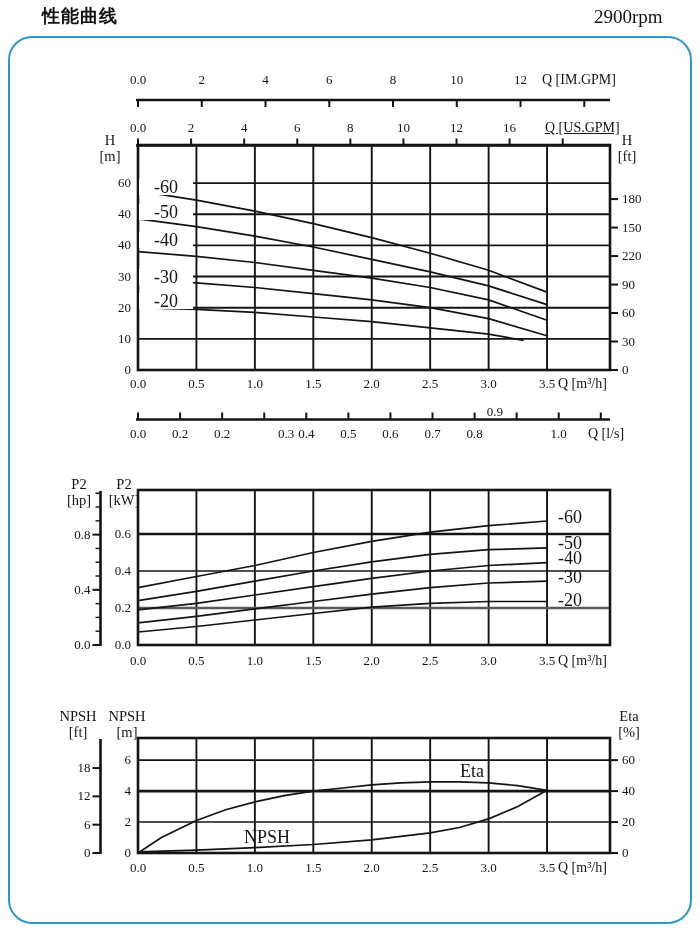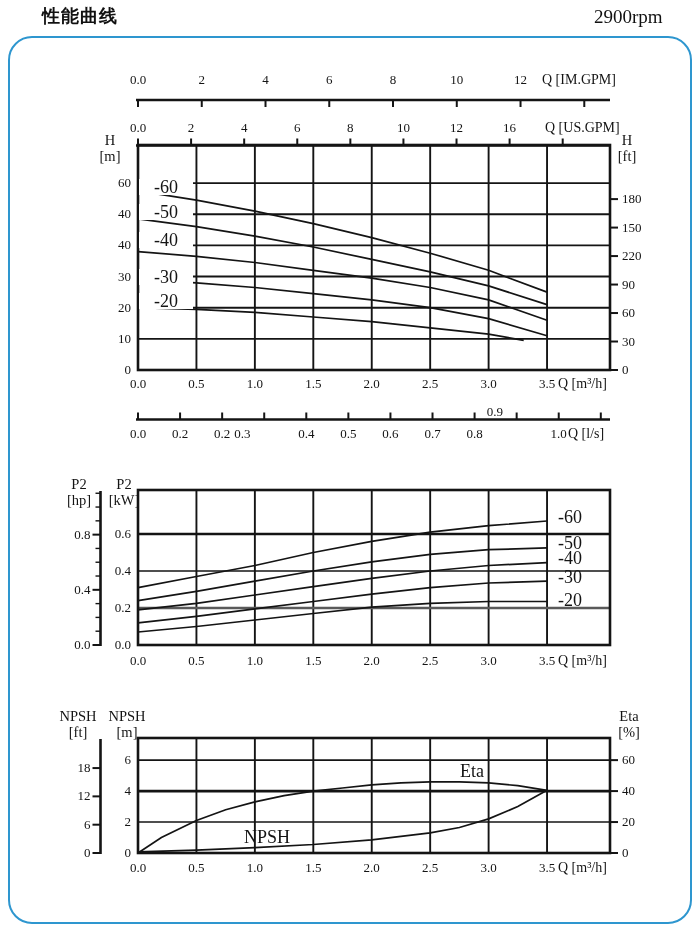--- a/index.html
+++ b/index.html
@@ -183,33 +183,33 @@
       <div class="tl" style="left: 490.53px; width: 60px; text-align: center; top: 72px;">12</div>
       <div class="tl unit" style="left: 542px; top: 72px;">Q [IM.GPM]</div>
       <div class="tl" style="left: 108px; width: 60px; text-align: center; top: 120px;">0.0</div>
       <div class="tl" style="left: 161.087px; width: 60px; text-align: center; top: 120px;">2</div>
       <div class="tl" style="left: 214.174px; width: 60px; text-align: center; top: 120px;">4</div>
       <div class="tl" style="left: 267.261px; width: 60px; text-align: center; top: 120px;">6</div>
       <div class="tl" style="left: 320.348px; width: 60px; text-align: center; top: 120px;">8</div>
       <div class="tl" style="left: 373.435px; width: 60px; text-align: center; top: 120px;">10</div>
       <div class="tl" style="left: 426.522px; width: 60px; text-align: center; top: 120px;">12</div>
       <div class="tl" style="left: 479.609px; width: 60px; text-align: center; top: 120px;">16</div>
-      <div class="tl unit" style="left: 545px; top: 120px;">Q [US.GPM]</div>
+      <div class="tl unit" style="left: 545px; top: 120px; text-decoration: underline;">Q [US.GPM]</div>
       <div class="tl" style="left: 108px; width: 60px; text-align: center; top: 426px;">0.0</div>
       <div class="tl" style="left: 150.073px; width: 60px; text-align: center; top: 426px;">0.2</div>
       <div class="tl" style="left: 192.146px; width: 60px; text-align: center; top: 426px;">0.2</div>
-      <div class="tl" style="left: 234.22px; width: 60px; text-align: left; top: 426px;">0.3</div>
+      <div class="tl" style="left: 234.22px; width: 60px; text-align: right; top: 426px;">0.3</div>
       <div class="tl" style="left: 276.293px; width: 60px; text-align: center; top: 426px;">0.4</div>
       <div class="tl" style="left: 318.366px; width: 60px; text-align: center; top: 426px;">0.5</div>
       <div class="tl" style="left: 360.439px; width: 60px; text-align: center; top: 426px;">0.6</div>
       <div class="tl" style="left: 402.512px; width: 60px; text-align: center; top: 426px;">0.7</div>
       <div class="tl" style="left: 444.586px; width: 60px; text-align: center; top: 426px;">0.8</div>
       <div class="tl" style="left: 486.659px; width: 60px; top: 404px;">0.9</div>
       <div class="tl" style="left: 528.732px; width: 60px; text-align: center; top: 426px;">1.0</div>
-      <div class="tl unit" style="left: 568px; top: 426px;">Q [l/s]</div>
+      <div class="tl unit" style="left: 588px; top: 426px;">Q [l/s]</div>
       <div class="tl" style="left: 108px; width: 60px; text-align: center; top: 653px;">0.0</div>
       <div class="tl" style="left: 166.435px; width: 60px; text-align: center; top: 653px;">0.5</div>
       <div class="tl" style="left: 224.87px; width: 60px; text-align: center; top: 653px;">1.0</div>
       <div class="tl" style="left: 283.305px; width: 60px; text-align: center; top: 653px;">1.5</div>
       <div class="tl" style="left: 341.74px; width: 60px; text-align: center; top: 653px;">2.0</div>
       <div class="tl" style="left: 400.175px; width: 60px; text-align: center; top: 653px;">2.5</div>
       <div class="tl" style="left: 458.61px; width: 60px; text-align: center; top: 653px;">3.0</div>
       <div class="tl" style="left: 517.045px; width: 60px; text-align: center; top: 653px;">3.5</div>
       <div class="tl unit" style="left: 558px; top: 653px;">Q [m³/h]</div>
       <div class="tl" style="left: 71px; width: 60px; text-align: right; top: 637px;">0.0</div>

